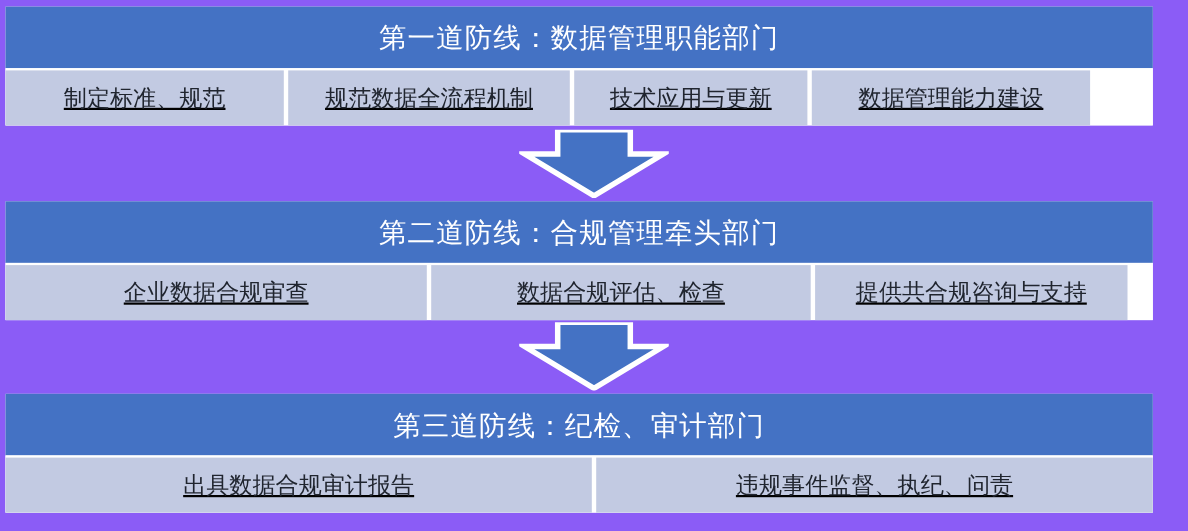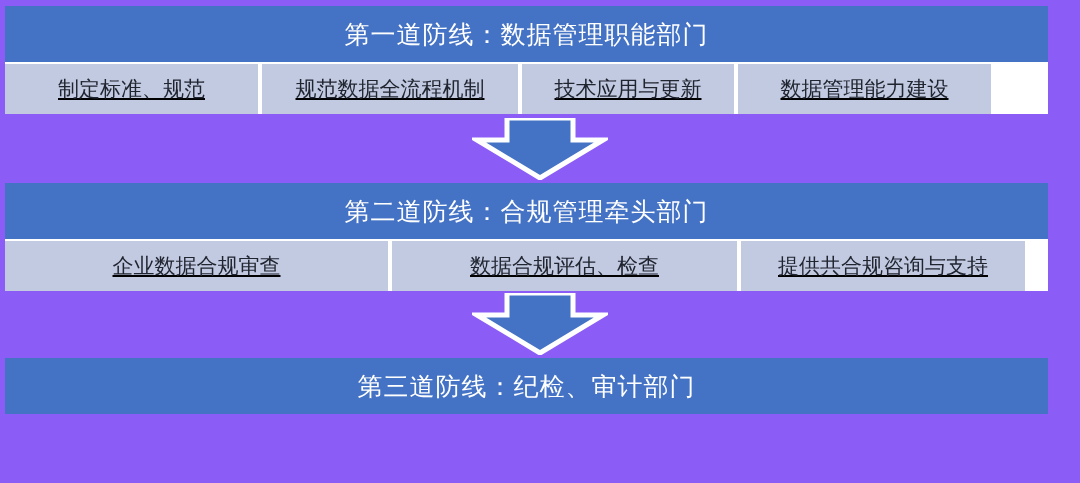--- a/index.html
+++ b/index.html
@@ -113,15 +113,19 @@
   </div>
 
   <div class="arrow" id="arrow-2">
     <svg viewBox="0 0 136 62" xmlns="http://www.w3.org/2000/svg">
       <polygon points="35,0 101,0 101,22 131,22 68,60 5,22 35,22" fill="#4472C4" stroke="#FFFFFF" stroke-width="5" stroke-linejoin="miter"></polygon>
     </svg>
   </div>
 
   <div class="block" id="block-3">
     <div class="band">第三道防线：纪检、审计部门</div>
+    <div class="subrow">
+      <div class="subbox" style="width:533px">出具数据合规审计报告</div>
+      <div class="subbox" style="width:506px">违规事件监督、执纪、问责</div>
+    </div>
   </div>
 
 </div>
 
 </body></html>

